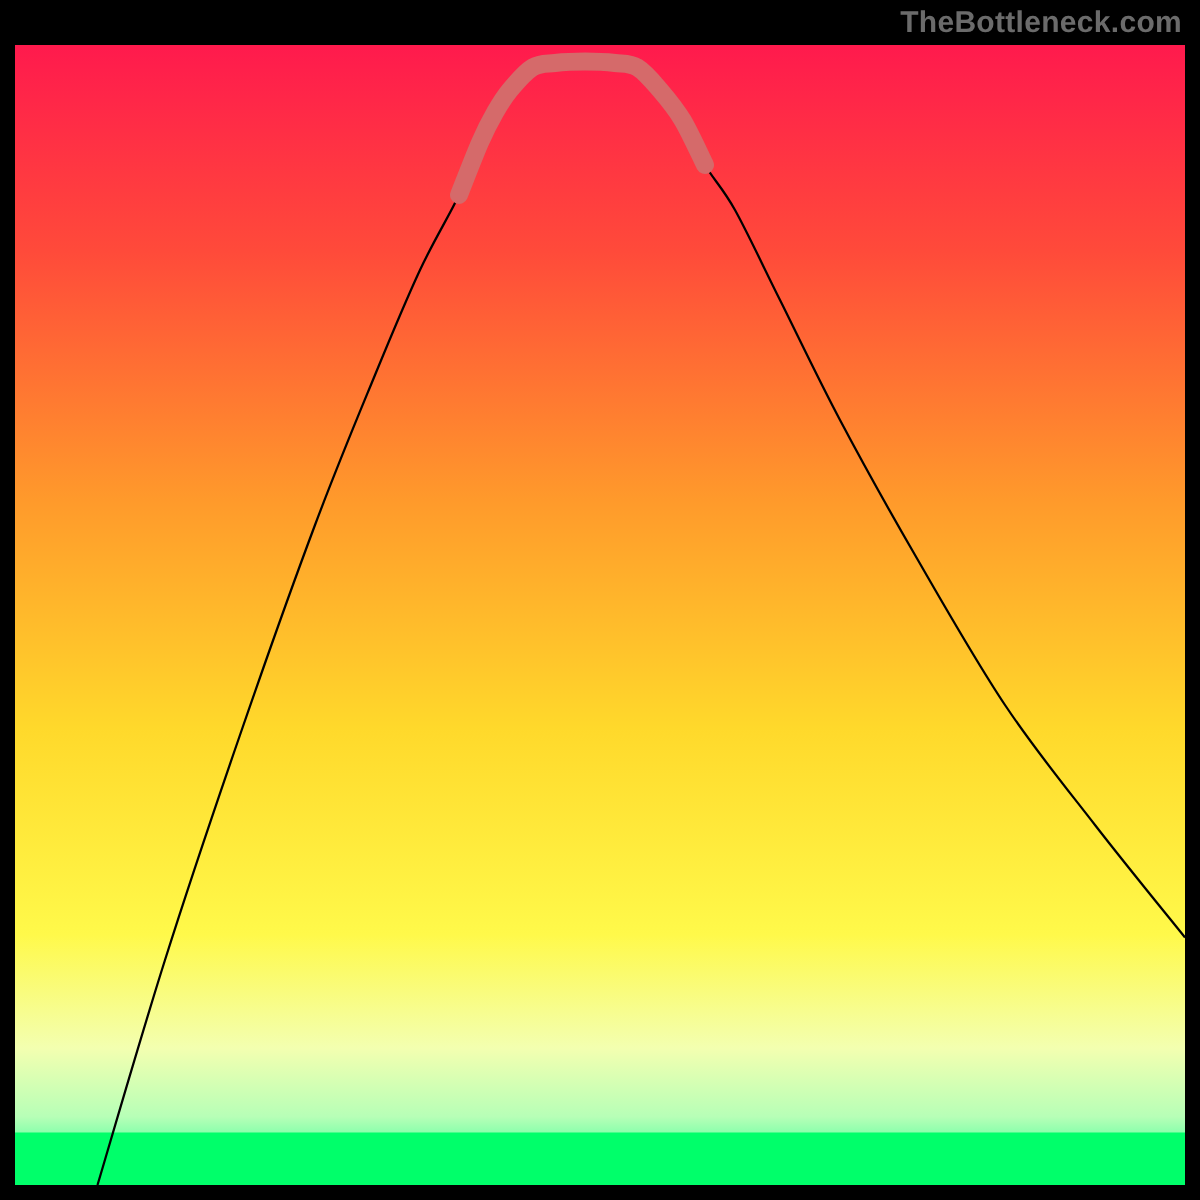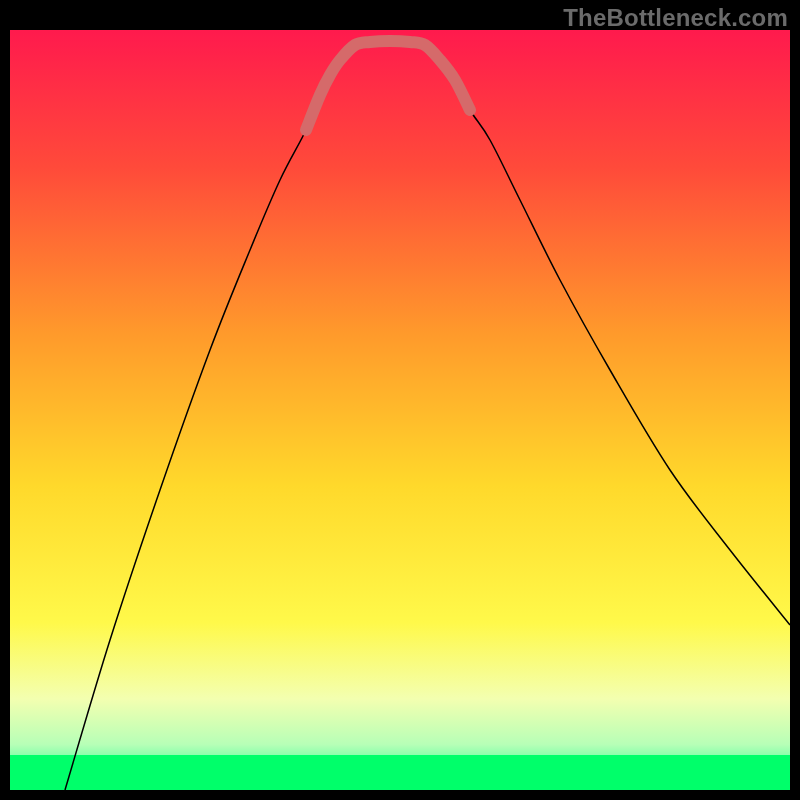--- a/index.html
+++ b/index.html
@@ -16,21 +16,21 @@
     top: 0;
     width: 800px;
     height: 800px;
     background: #000000;
   }
   .watermark {
     position: absolute;
     top: 4px;
     right: 12px;
     font-family: Arial, Helvetica, sans-serif;
-    font-size: 24px;
+    font-size: 20px;
     font-weight: 600;
     color: #6b6b6b;
     letter-spacing: 0.2px;
     user-select: none;
   }
   svg {
     position: absolute;
     left: 0;
     top: 0;
   }

